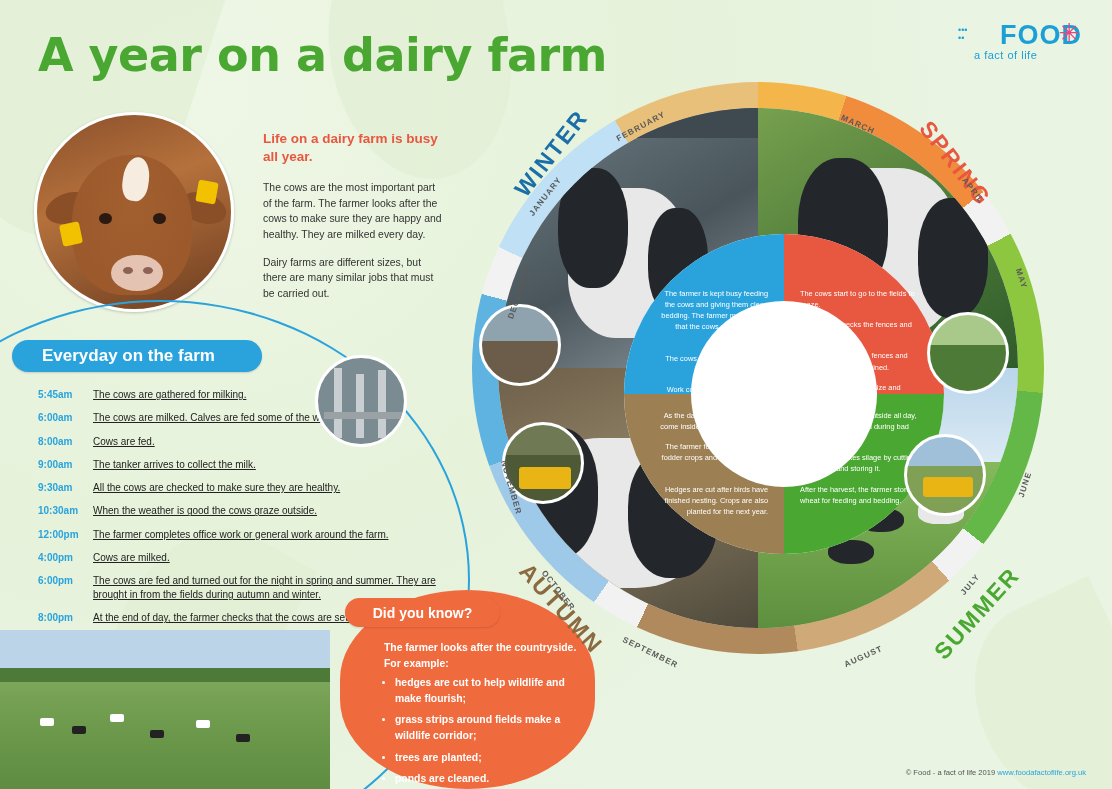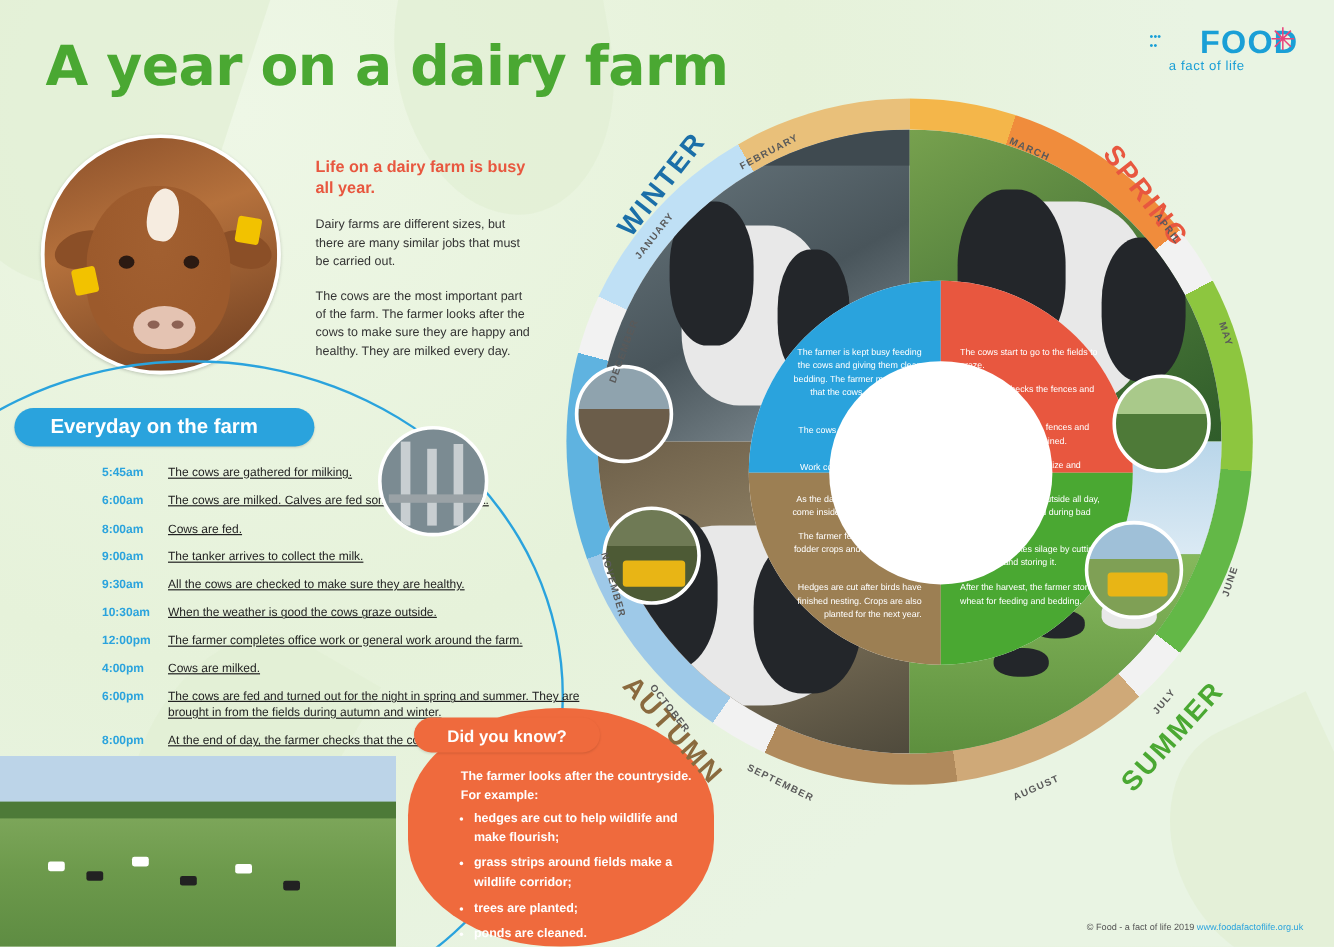--- a/index.html
+++ b/index.html
@@ -91,21 +91,21 @@
   
   .everyday-banner {
     position:absolute; left:12px; top:340px; width:250px; height:32px;
     background:#2aa3dd; border-radius:16px;
     color:#fff; font-size:17px; font-weight:bold;
     display:flex; align-items:center; padding-left:30px;
     box-shadow:0 1px 2px rgba(0,0,0,.15);
   }
 
   
-  .schedule { position:absolute; left:38px; top:388px; width:420px;margin-left:47px; }
+  .schedule { position:absolute; left:38px; top:388px; width:420px; }
   .sched-row { display:flex; margin-bottom:9.5px; font-size:10px; line-height:1.38; }
   .sched-time { width:55px; color:#2aa3dd; font-weight:bold; flex:none; }
   .sched-text { color:#222;text-decoration:underline; }
 
   
   .pasture {
     position:absolute; left:0px; top:630px; width:330px; height:159px;
     background:linear-gradient(#bcd4e8 0%, #bcd4e8 26%, #7fa85c 27%, #6d9a4c 60%, #5e8c42 100%);
     overflow:hidden;
   }
@@ -238,22 +238,22 @@
   <div class="eye b"></div>
   <div class="muzzle"></div>
   <div class="nostril a"></div>
   <div class="nostril b"></div>
   <div class="tag a"></div>
   <div class="tag b"></div>
 </div>
 
 <div class="intro">
   <h2>Life on a dairy farm is busy all year.</h2>
+  <p>The cows are the most important part of the farm. The farmer looks after the cows to make sure they are happy and healthy. They are milked every day.</p>
   <p>Dairy farms are different sizes, but there are many similar jobs that must be carried out.</p>
-  <p>The cows are the most important part of the farm. The farmer looks after the cows to make sure they are happy and healthy. They are milked every day.</p>
 </div>
 
 <div class="swoosh"></div>
 
 <div class="everyday-banner">Everyday on the farm</div>
 
 <div class="schedule" id="schedule">
     <div class="sched-row">
       <div class="sched-time">5:45am</div>
       <div class="sched-text">The cows are gathered for milking.</div>

